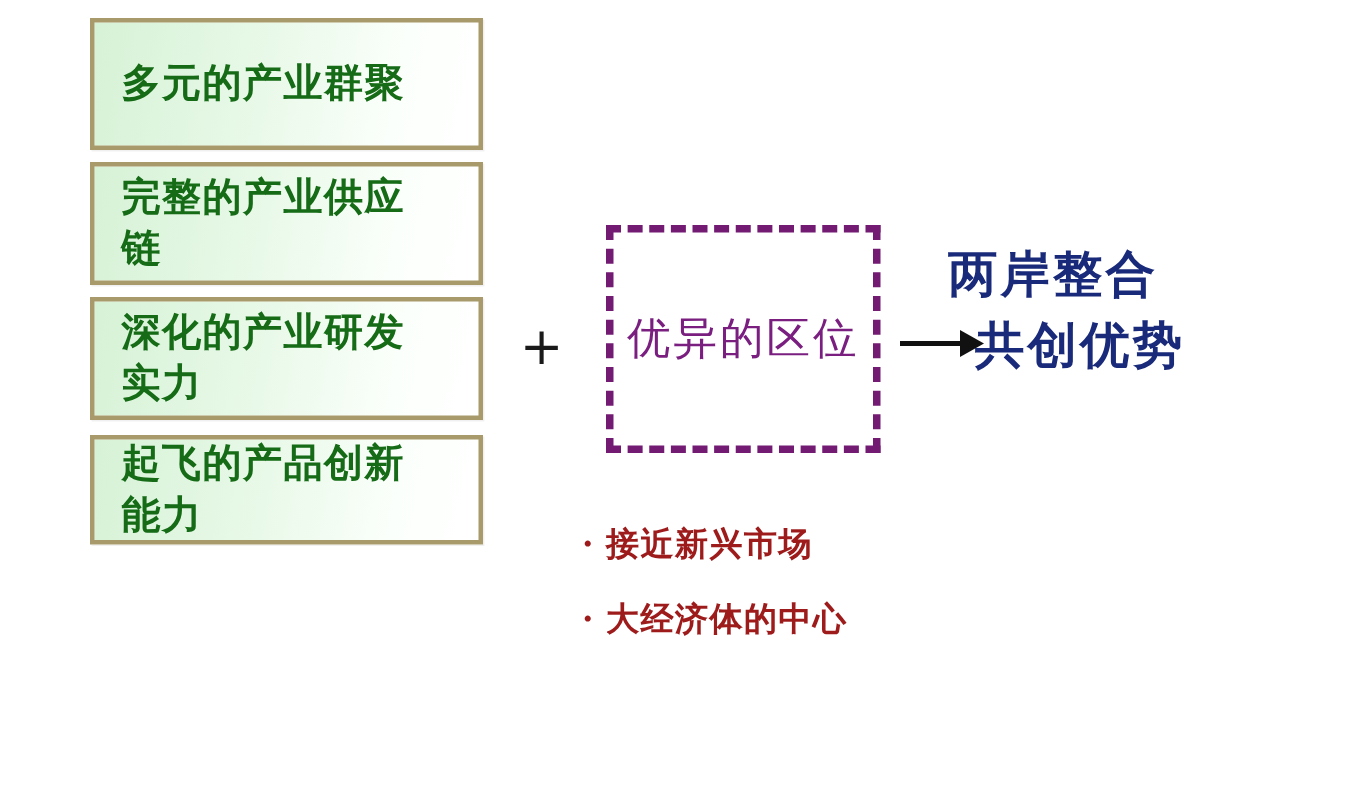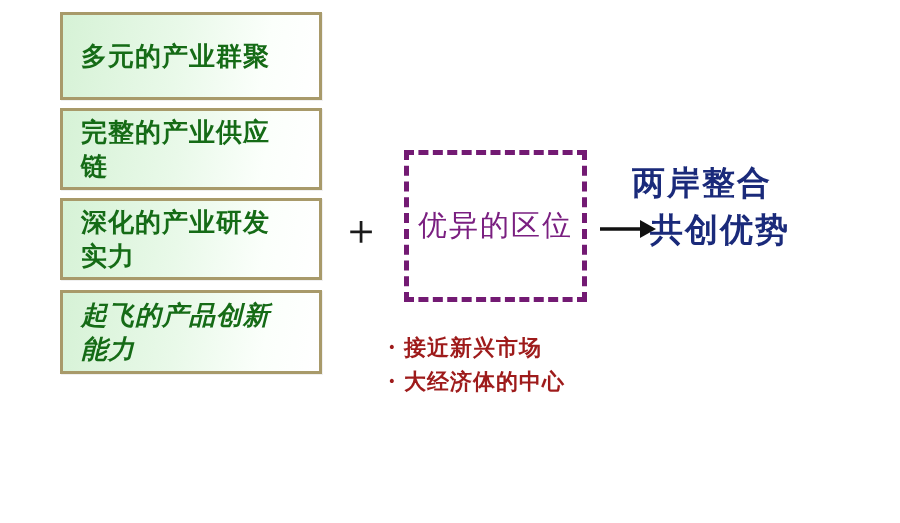--- a/index.html
+++ b/index.html
@@ -38,21 +38,21 @@
     font-weight: bold;
     line-height: 1.32;
     letter-spacing: 1px;
     font-family: "DejaVu Serif", "Liberation Serif", serif;
     white-space: pre-line;
   }
 
   #box-1 { top: 12px;  height: 88px; }
   #box-2 { top: 108px; height: 82px; }
   #box-3 { top: 198px; height: 82px; }
-  #box-4 { top: 290px; height: 84px; font-style: italic; }
+  #box-4 { top: 290px; height: 73px; }
   #box-5 { top: 398px; height: 107px; }
 
   
   #plus-sign {
     position: absolute;
     left: 340px;
     top: 205px;
     width: 40px;
     height: 50px;
     color: #1a1a1a;
@@ -119,20 +119,21 @@
     width: 260px;
   }
   #bullets .bline {
     color: #9e1b1b;
     font-size: 22px;
     font-weight: bold;
     line-height: 1.55;
     letter-spacing: 1px;
     font-family: "DejaVu Serif", "Liberation Serif", serif;
     white-space: nowrap;
+    margin-top: 16px;
   }
   #bullets .dot {
     display: inline-block;
     width: 16px;
     color: #9e1b1b;
   }
 </style>
 </head>
 <body>
 

